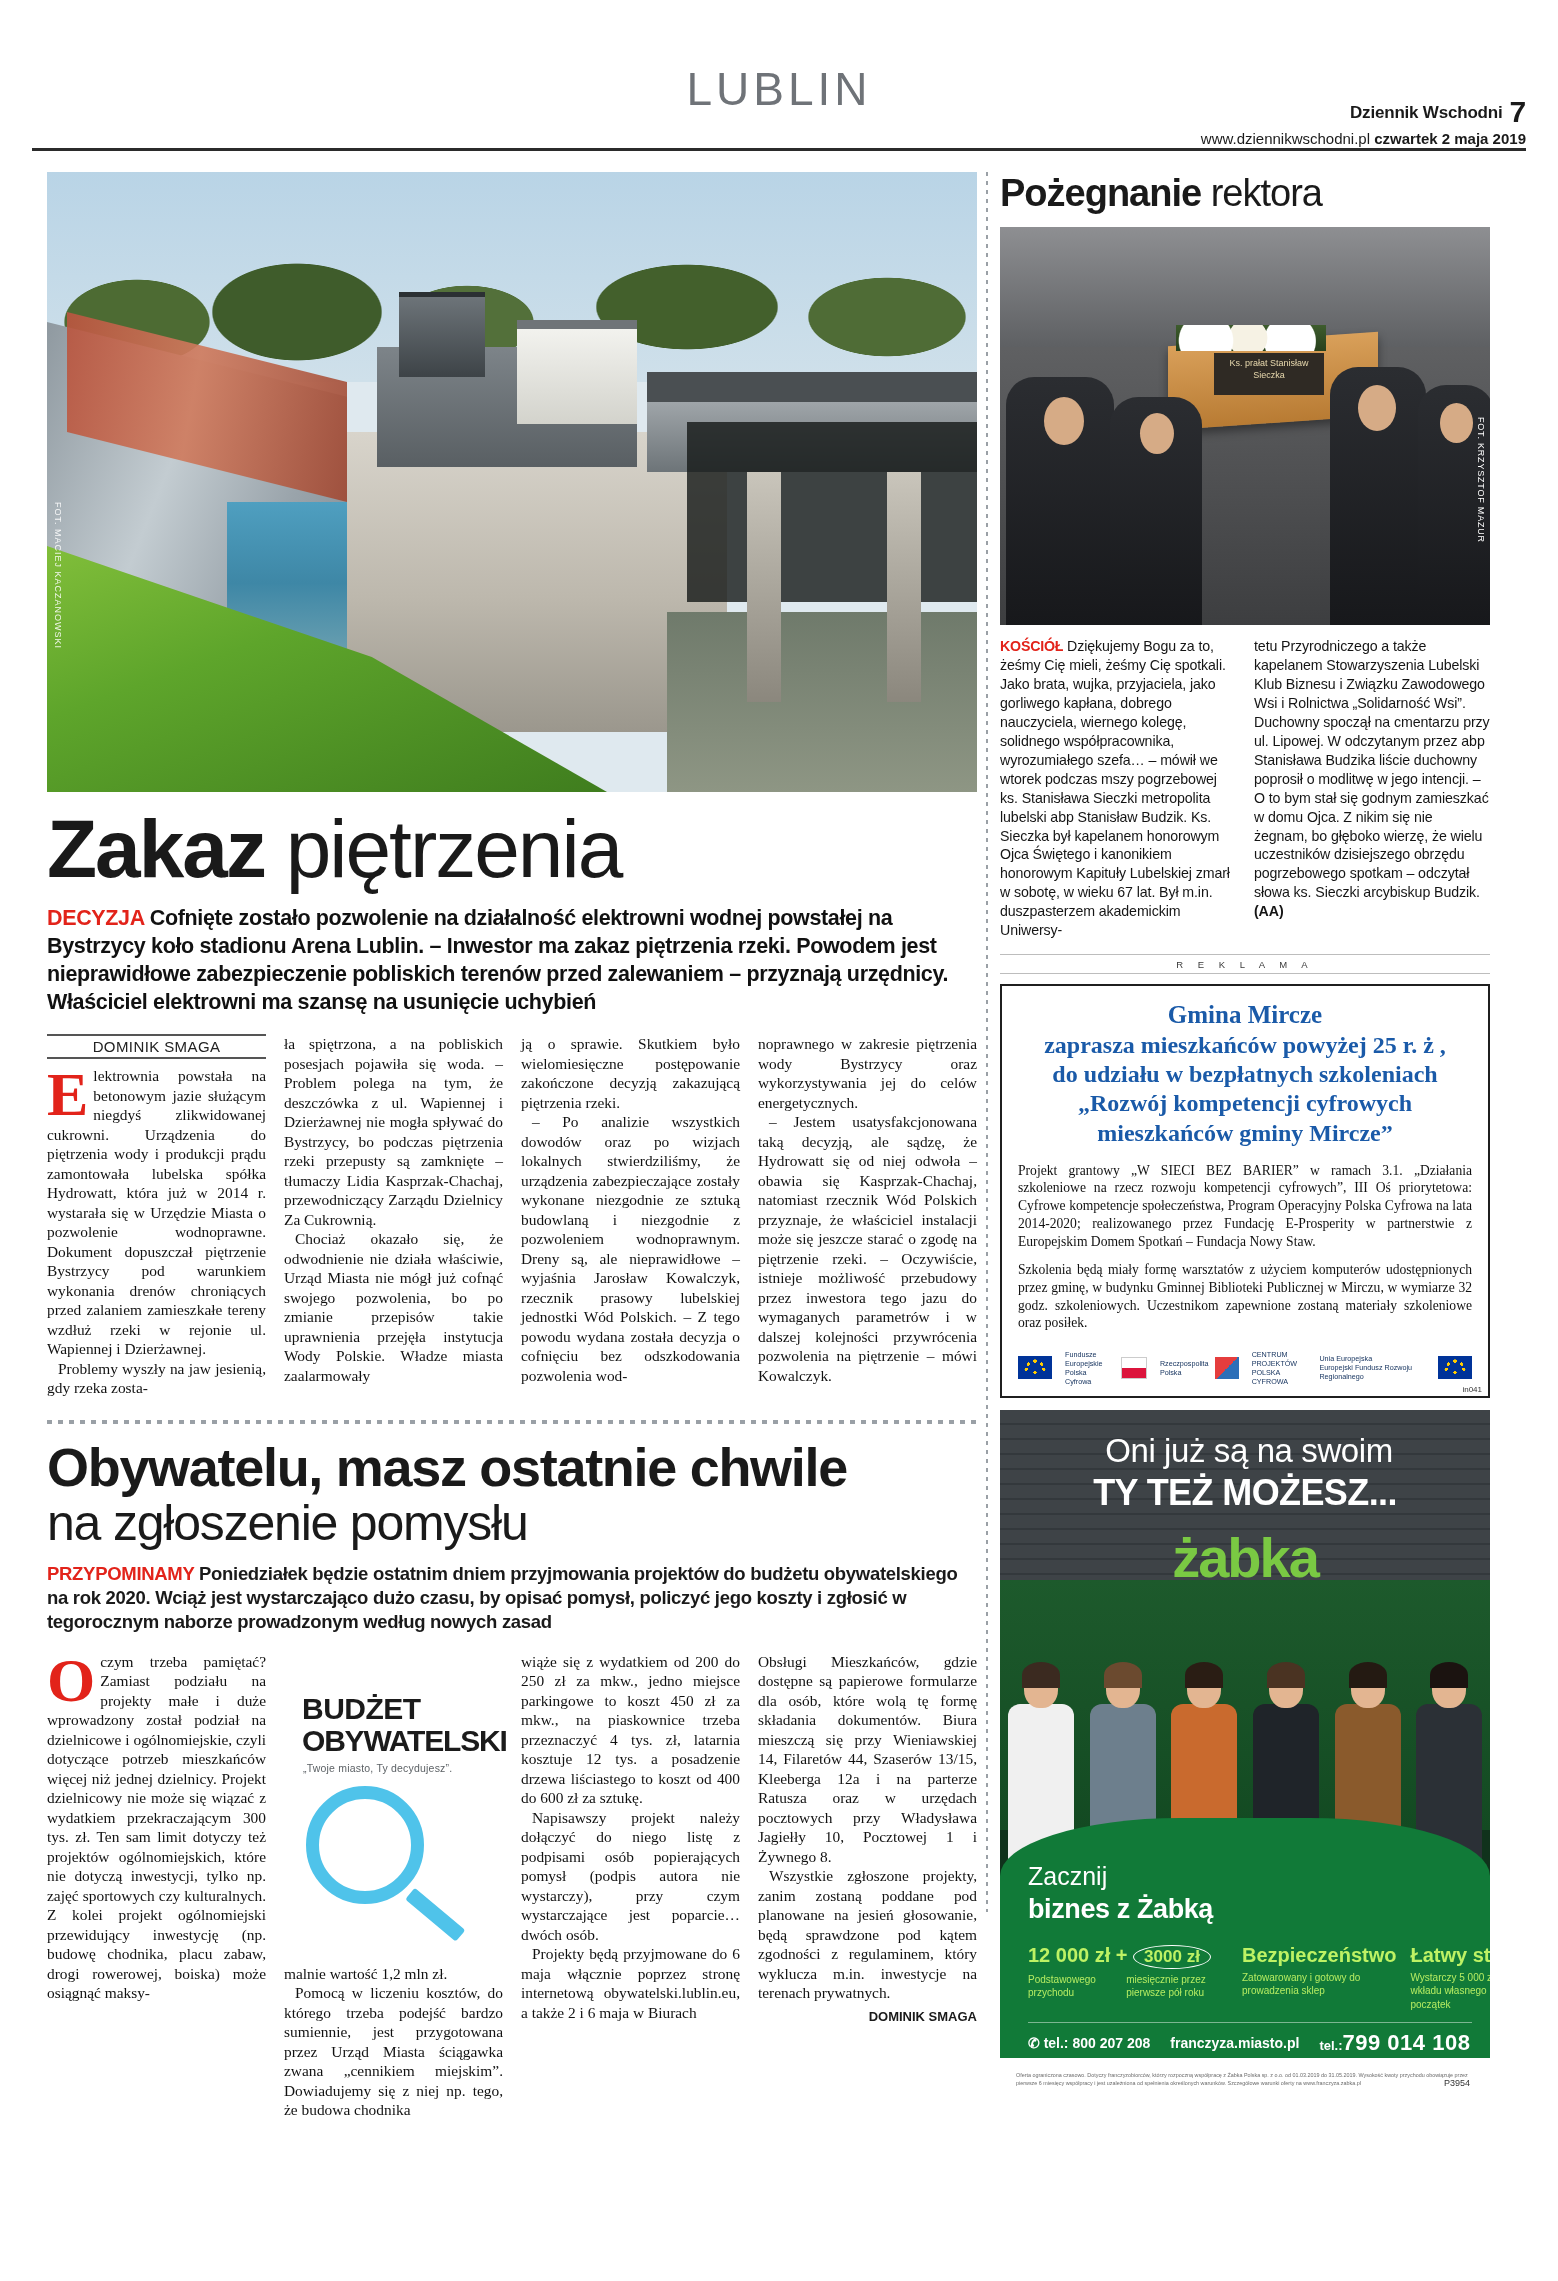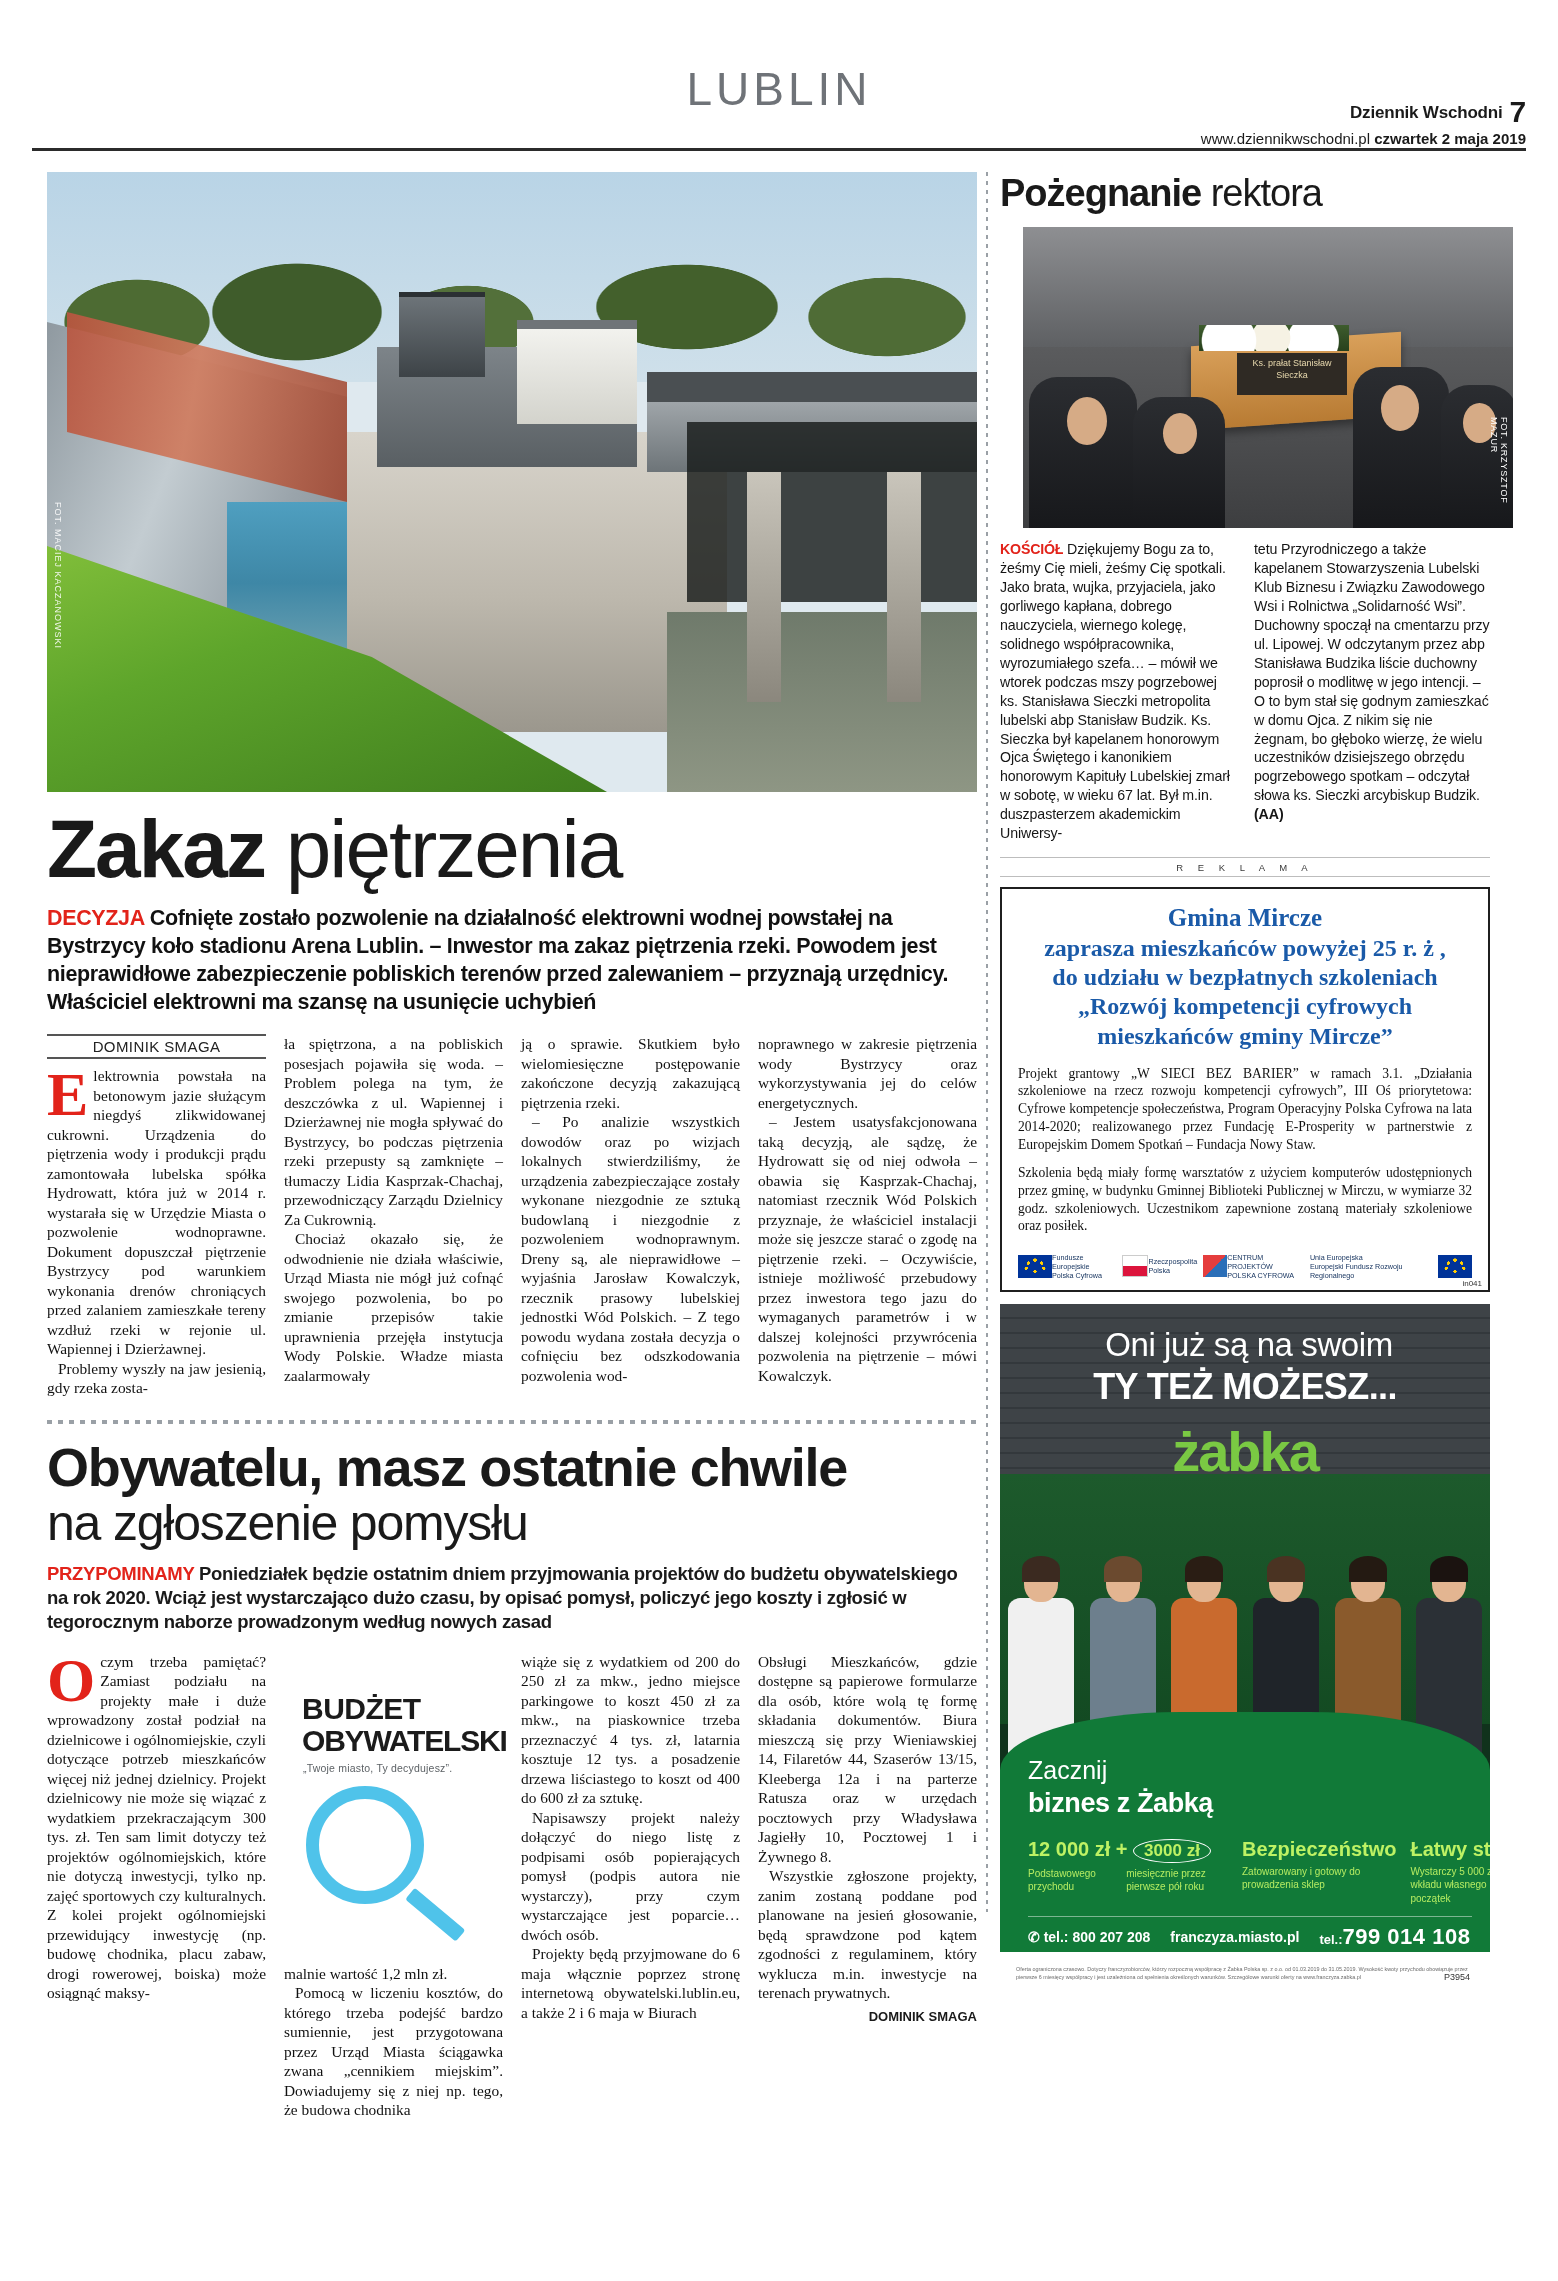--- a/index.html
+++ b/index.html
@@ -97,22 +97,22 @@
   .bl-tag{position:absolute;left:19px;top:104px;font-size:10.5px;color:#5d6266;letter-spacing:.2px;}
   .bl-glass{position:absolute;left:22px;top:128px;width:118px;height:118px;border-radius:50%;
      border:13px solid #4fc3ea;box-sizing:border-box;background:transparent;}
   .bl-handle{position:absolute;left:126px;top:228px;width:66px;height:15px;background:#4fc3ea;
      transform:rotate(40deg);transform-origin:left center;border-radius:3px;}
 
   
   .r-head{font-size:38px;letter-spacing:-1px;margin:0 0 12px;}
   .r-head b{font-weight:bold;}
   .r-head span{font-weight:normal;text-align:right;}
-  .funeral-photo{position:relative;width:490px;height:301px;overflow:hidden;
-     background:linear-gradient(#6e6f71,#3d3e40);margin-left:23px;}
+  .funeral-photo{position:relative;width:490px;height:398px;overflow:hidden;
+     background:linear-gradient(#6e6f71,#3d3e40);}
   .fp-bldg{position:absolute;left:0;top:0;width:490px;height:120px;
      background:linear-gradient(#8e8f92,#5e6063);}
   .fp-coffin{position:absolute;left:168px;top:112px;width:210px;height:84px;
      background:linear-gradient(#d9a05a,#b87b33);transform:skewY(-4deg);
      box-shadow:0 5px 10px rgba(0,0,0,.4);}
   .fp-plate{position:absolute;left:214px;top:126px;width:110px;height:42px;background:#2f2a24;
      color:#e8d9ae;font-size:9px;text-align:center;padding-top:4px;box-sizing:border-box;line-height:1.35;}
   .fp-flowers{position:absolute;left:176px;top:98px;width:150px;height:26px;
      background:radial-gradient(circle at 20% 60%,#fff 0 22%,transparent 23%),
                 radial-gradient(circle at 48% 50%,#f6f2e4 0 24%,transparent 25%),
@@ -132,21 +132,21 @@
      border-top:1px solid #bdbdbd;border-bottom:1px solid #bdbdbd;padding:4px 0 3px;}
 
   
   .ad-mircze{margin-top:10px;border:2px solid #1f1f1f;padding:14px 16px 10px;background:#fff;position:relative;}
   .am-title{text-align:center;font-family:"Liberation Serif",serif;color:#1a5aa8;font-weight:bold;line-height:1.22;}
   .am-t1{font-size:25px;}
   .am-t2{font-size:24px;}
   .am-body{margin-top:14px;font-family:"Liberation Serif",serif;font-size:13.6px;line-height:1.30;text-align:justify;color:#111;}
   .am-body p{margin:0 0 11px;}
   .am-logos{display:flex;align-items:center;justify-content:space-between;gap:6px;margin-top:12px;padding-top:6px;}
-  .logo-box{display:flex;align-items:center;gap:0;font-size:7.2px;line-height:1.25;color:#12305c;}
+  .logo-box{display:flex;align-items:center;gap:13px;font-size:7.2px;line-height:1.25;color:#12305c;}
   .eu-flag{width:34px;height:23px;background:#003399;position:relative;flex:none;}
   .eu-flag::after{content:"";position:absolute;inset:0;
     background:radial-gradient(circle at 50% 22%,#ffcc00 0 1.6px,transparent 1.7px),
                radial-gradient(circle at 30% 35%,#ffcc00 0 1.6px,transparent 1.7px),
                radial-gradient(circle at 70% 35%,#ffcc00 0 1.6px,transparent 1.7px),
                radial-gradient(circle at 24% 58%,#ffcc00 0 1.6px,transparent 1.7px),
                radial-gradient(circle at 76% 58%,#ffcc00 0 1.6px,transparent 1.7px),
                radial-gradient(circle at 50% 72%,#ffcc00 0 1.6px,transparent 1.7px);}
   .pl-mark{width:26px;height:22px;flex:none;
      background:linear-gradient(#ffffff 0 50%,#dc143c 50% 100%);border:1px solid #ccc;box-sizing:border-box;}

